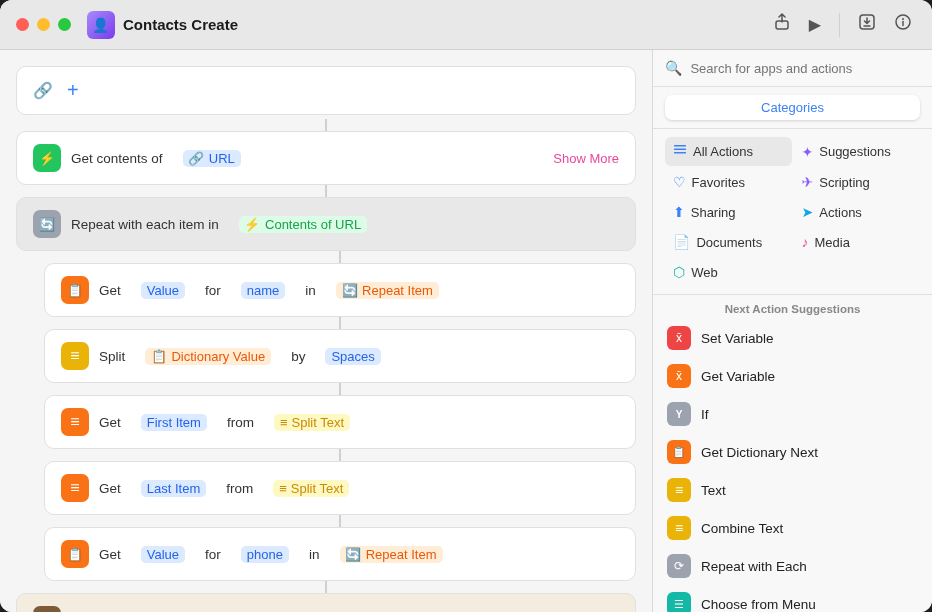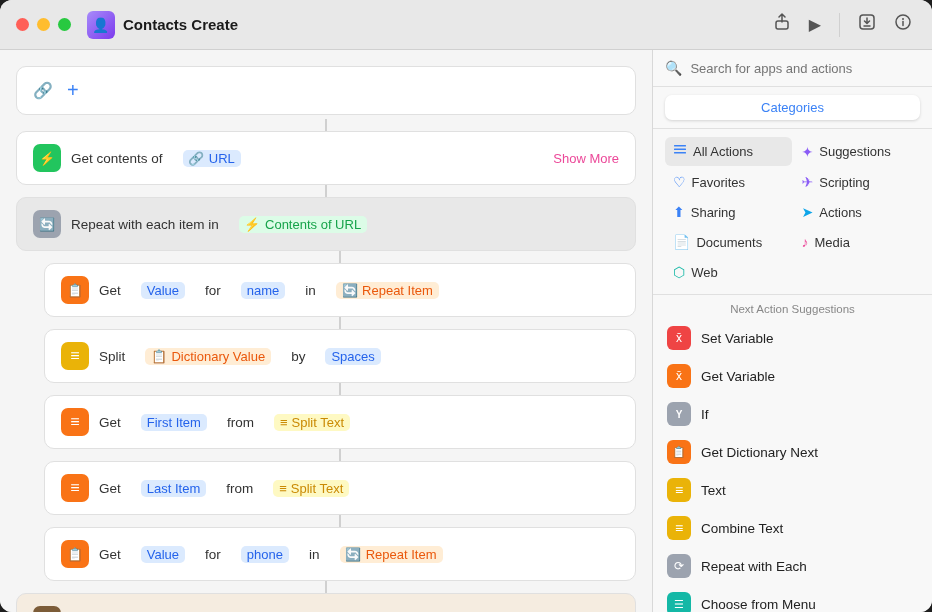--- a/index.html
+++ b/index.html
@@ -278,21 +278,21 @@
     .cat-icon.pink { color: #ec4899; }
 
     
     .suggestions-section {
       flex: 1;
       overflow-y: auto;
     }
     .suggestions-header {
       font-size: 11.5px;
       color: #888;
-      font-weight: 400;
+      font-weight: 700;
       padding: 8px 14px 4px;
       text-align: center;
     }
     .suggestion-item {
       display: flex;
       align-items: center;
       gap: 10px;
       padding: 7px 14px;
       cursor: pointer;
       font-size: 13.5px;

